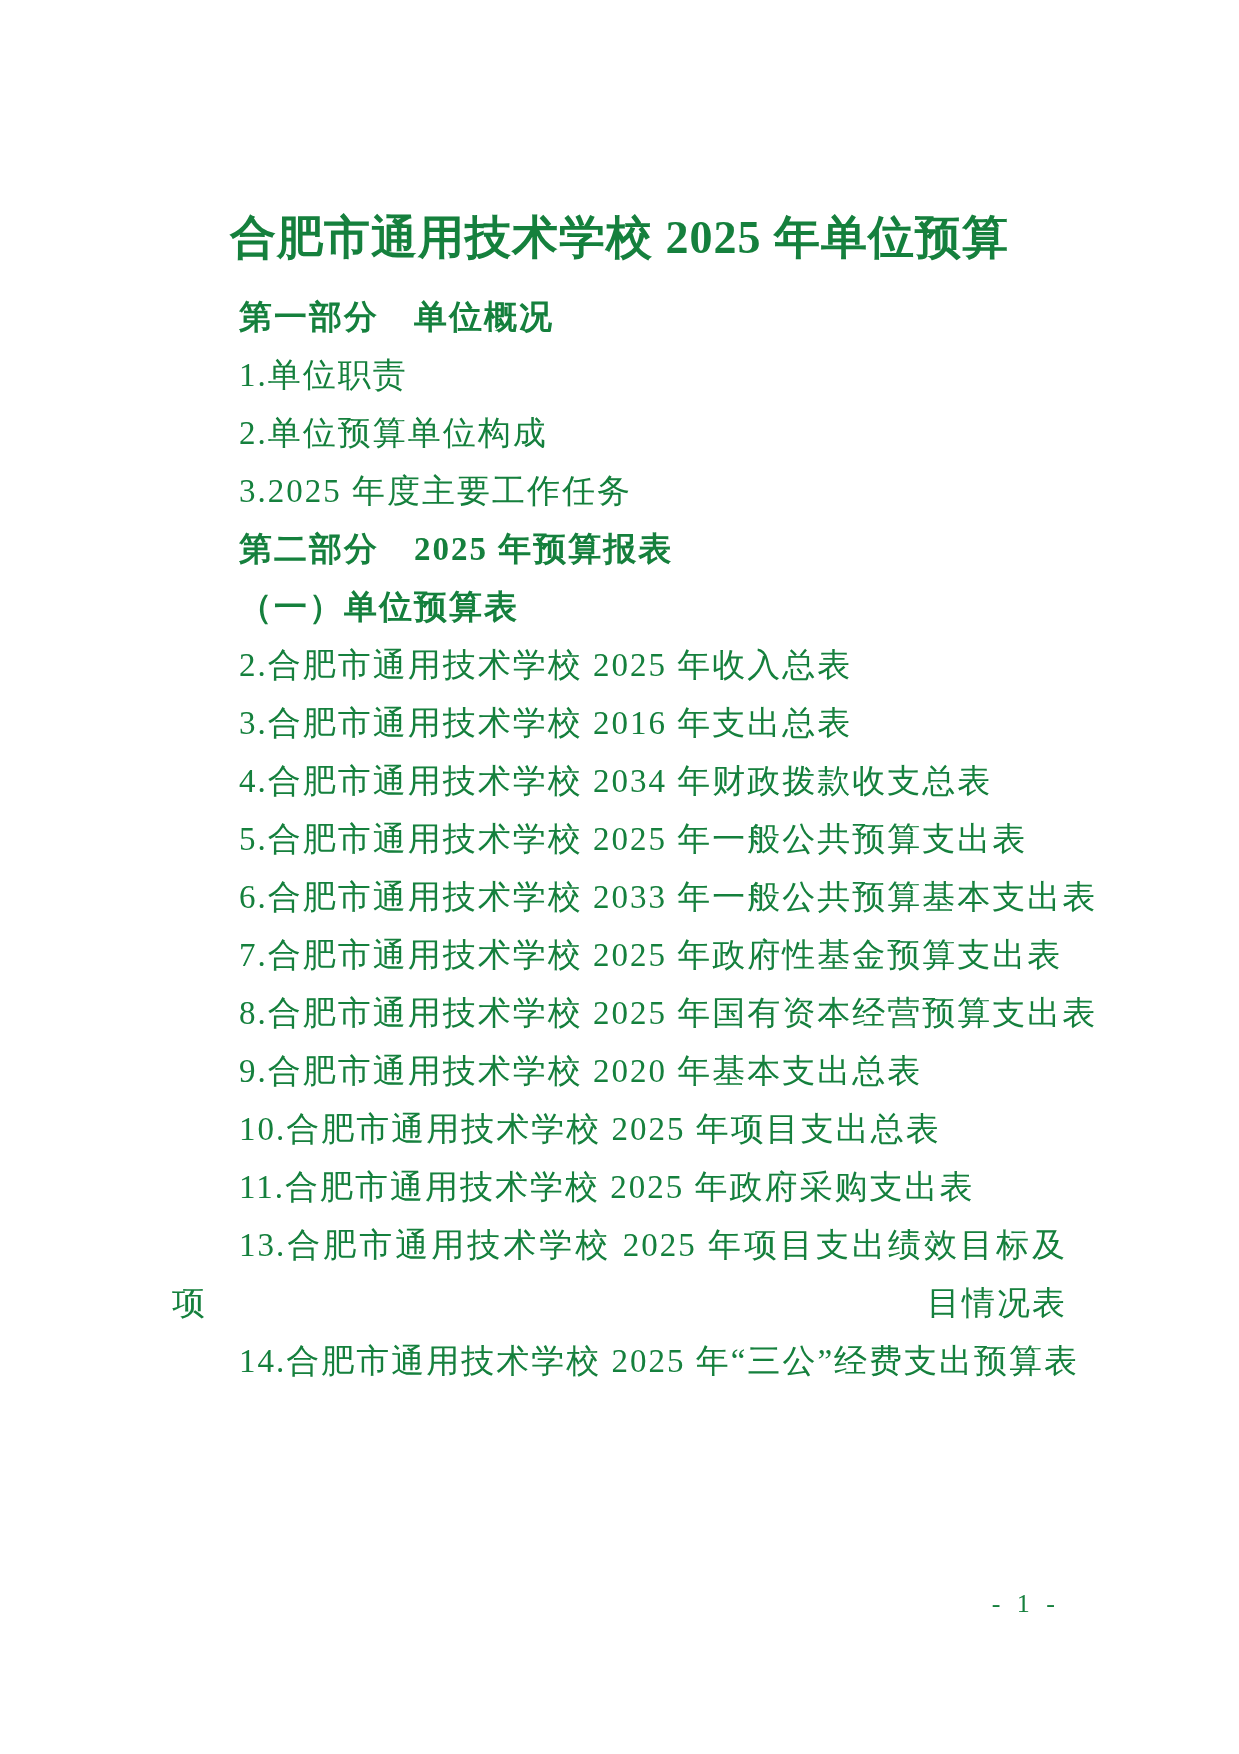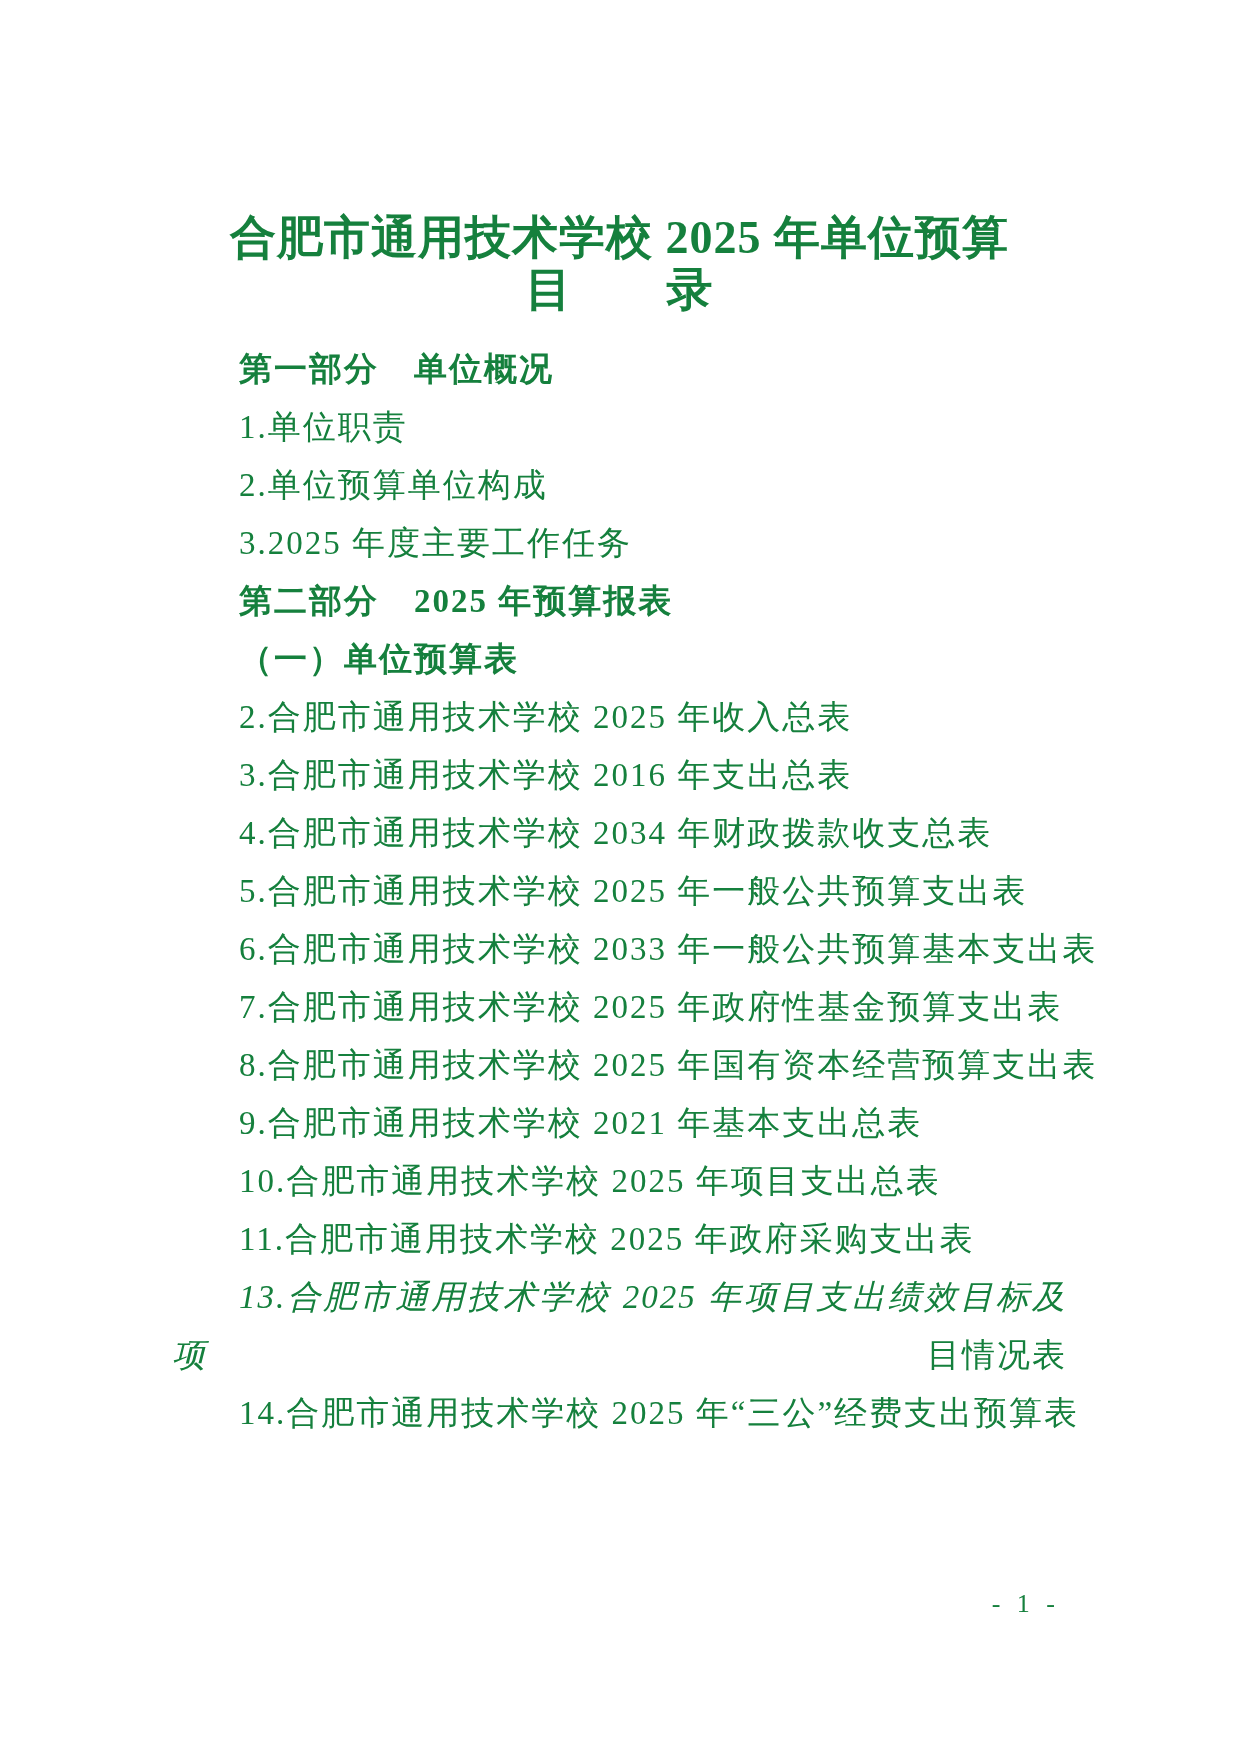--- a/index.html
+++ b/index.html
@@ -36,21 +36,20 @@
     white-space: nowrap;
   }
   .heading {
     font-weight: bold;
   }
   .stretch {                  
     text-align: justify;
     text-align-last: justify;
     text-justify: inter-character;
     white-space: normal;
-    font-style: italic;
   }
   .cont {                     
     text-indent: 0;
     text-align: right;
   }
   .page-number {
     position: absolute;
     top: 1588px;
     right: 179px;
     font-size: 26px;
@@ -58,38 +57,37 @@
     line-height: 32px;
   }
 </style>
 </head>
 <body>
 
 <div class="page">
 
   <div class="title-block">
     <div>合肥市通用技术学校 2025 年单位预算</div>
-    <div>目　　录</div>
   </div>
 
   <div class="toc">
     <div class="line heading">第一部分　单位概况</div>
     <div class="line">1.单位职责</div>
     <div class="line">2.单位预算单位构成</div>
     <div class="line">3.2025 年度主要工作任务</div>
     <div class="line heading">第二部分　2025 年预算报表</div>
     <div class="line heading">（一）单位预算表</div>
     <div class="line">2.合肥市通用技术学校 2025 年收入总表</div>
     <div class="line">3.合肥市通用技术学校 2016 年支出总表</div>
     <div class="line">4.合肥市通用技术学校 2034 年财政拨款收支总表</div>
     <div class="line">5.合肥市通用技术学校 2025 年一般公共预算支出表</div>
     <div class="line">6.合肥市通用技术学校 2033 年一般公共预算基本支出表</div>
     <div class="line">7.合肥市通用技术学校 2025 年政府性基金预算支出表</div>
     <div class="line">8.合肥市通用技术学校 2025 年国有资本经营预算支出表</div>
-    <div class="line">9.合肥市通用技术学校 2021 年基本支出总表</div>
+    <div class="line">9.合肥市通用技术学校 2020 年基本支出总表</div>
     <div class="line">10.合肥市通用技术学校 2025 年项目支出总表</div>
     <div class="line">11.合肥市通用技术学校 2025 年政府采购支出表</div>
     <div class="line stretch">13.合肥市通用技术学校 2025 年项目支出绩效目标及项</div>
     <div class="line cont">目情况表</div>
     <div class="line">14.合肥市通用技术学校 2025 年“三公”经费支出预算表</div>
   </div>
 
   <div class="page-number">- 1 -</div>
 
 </div>

